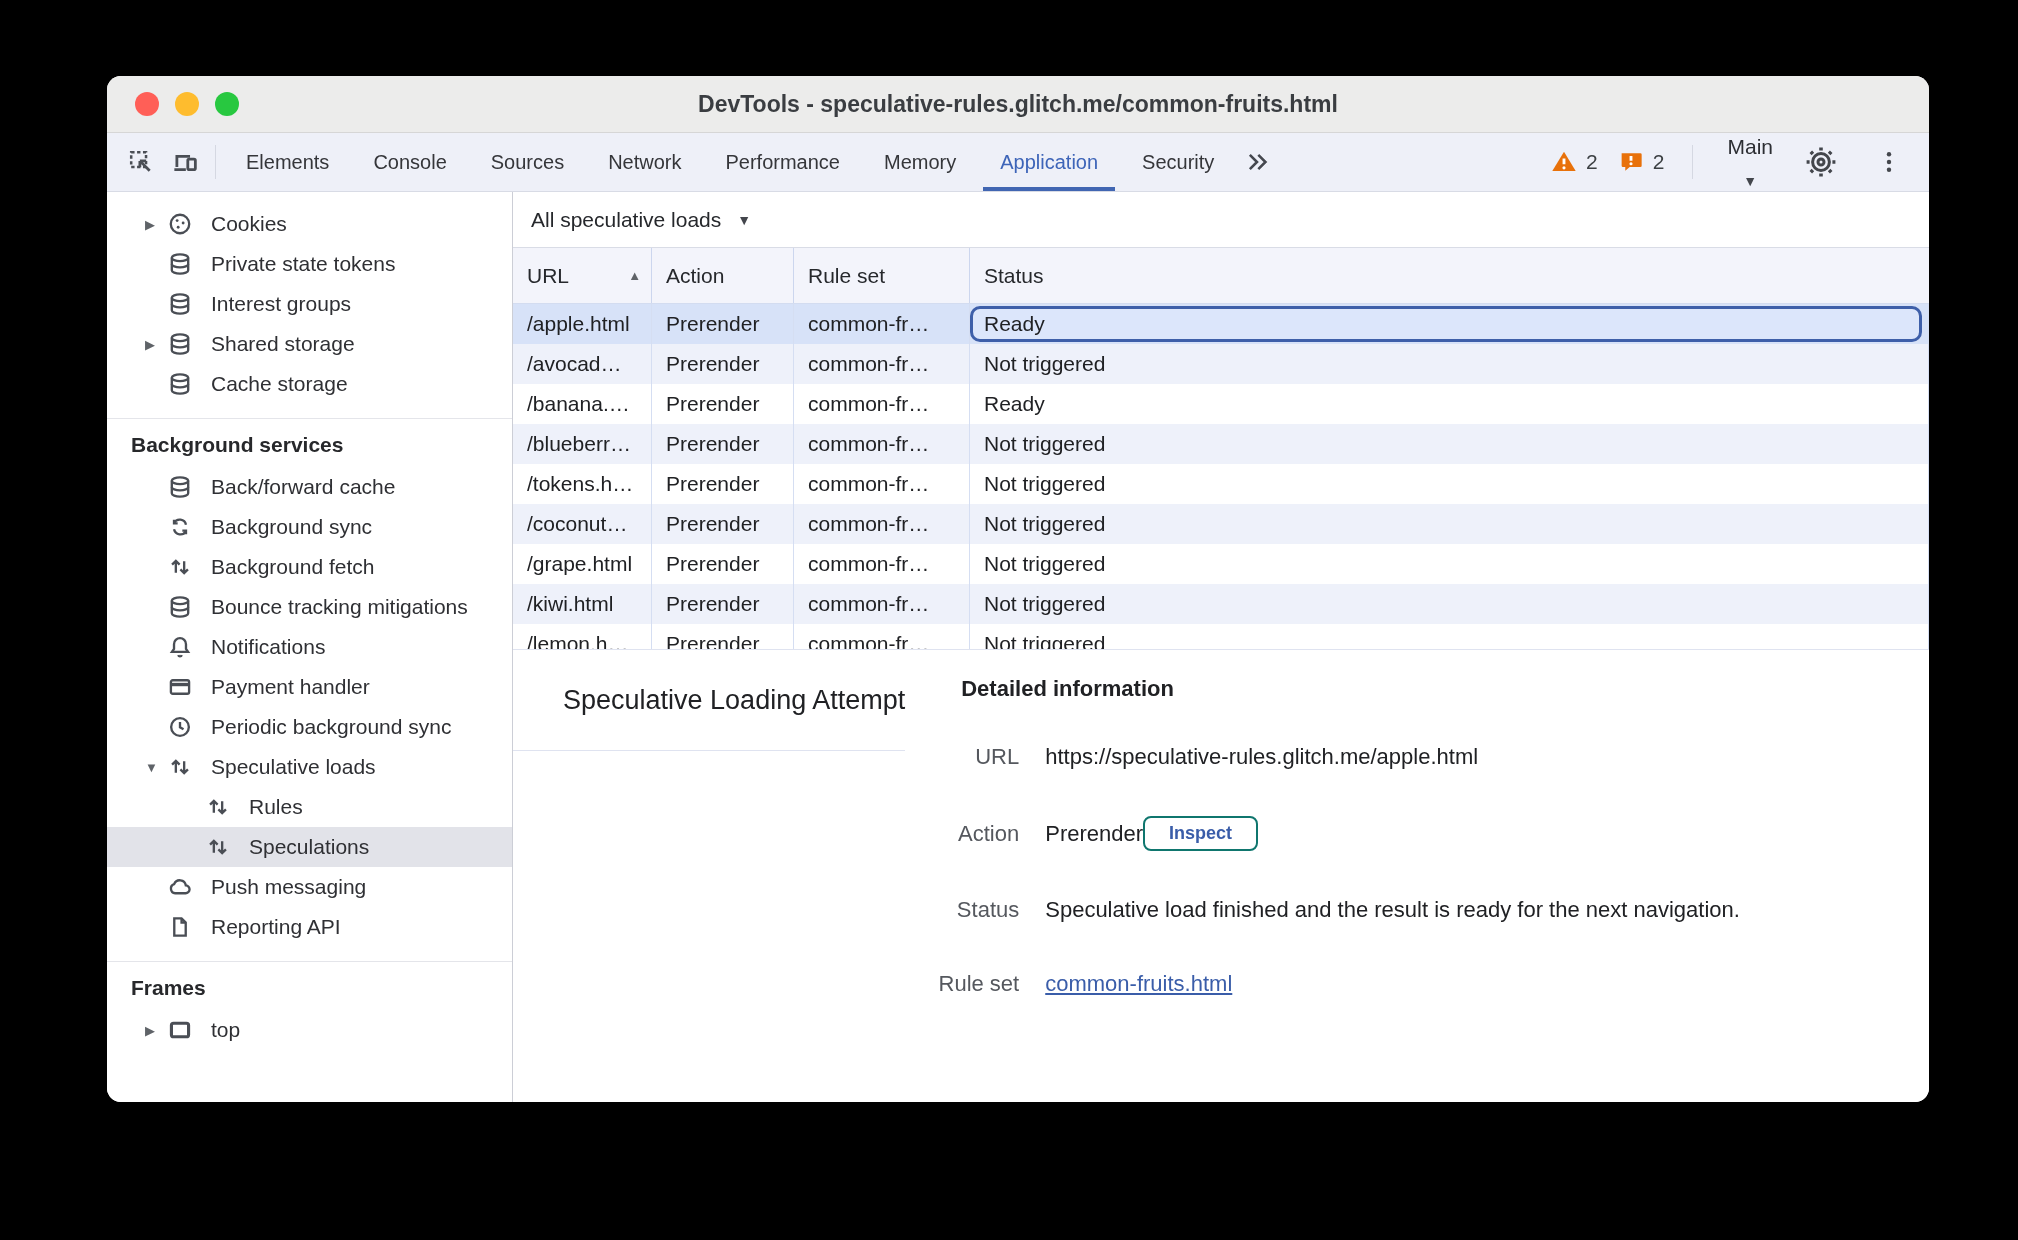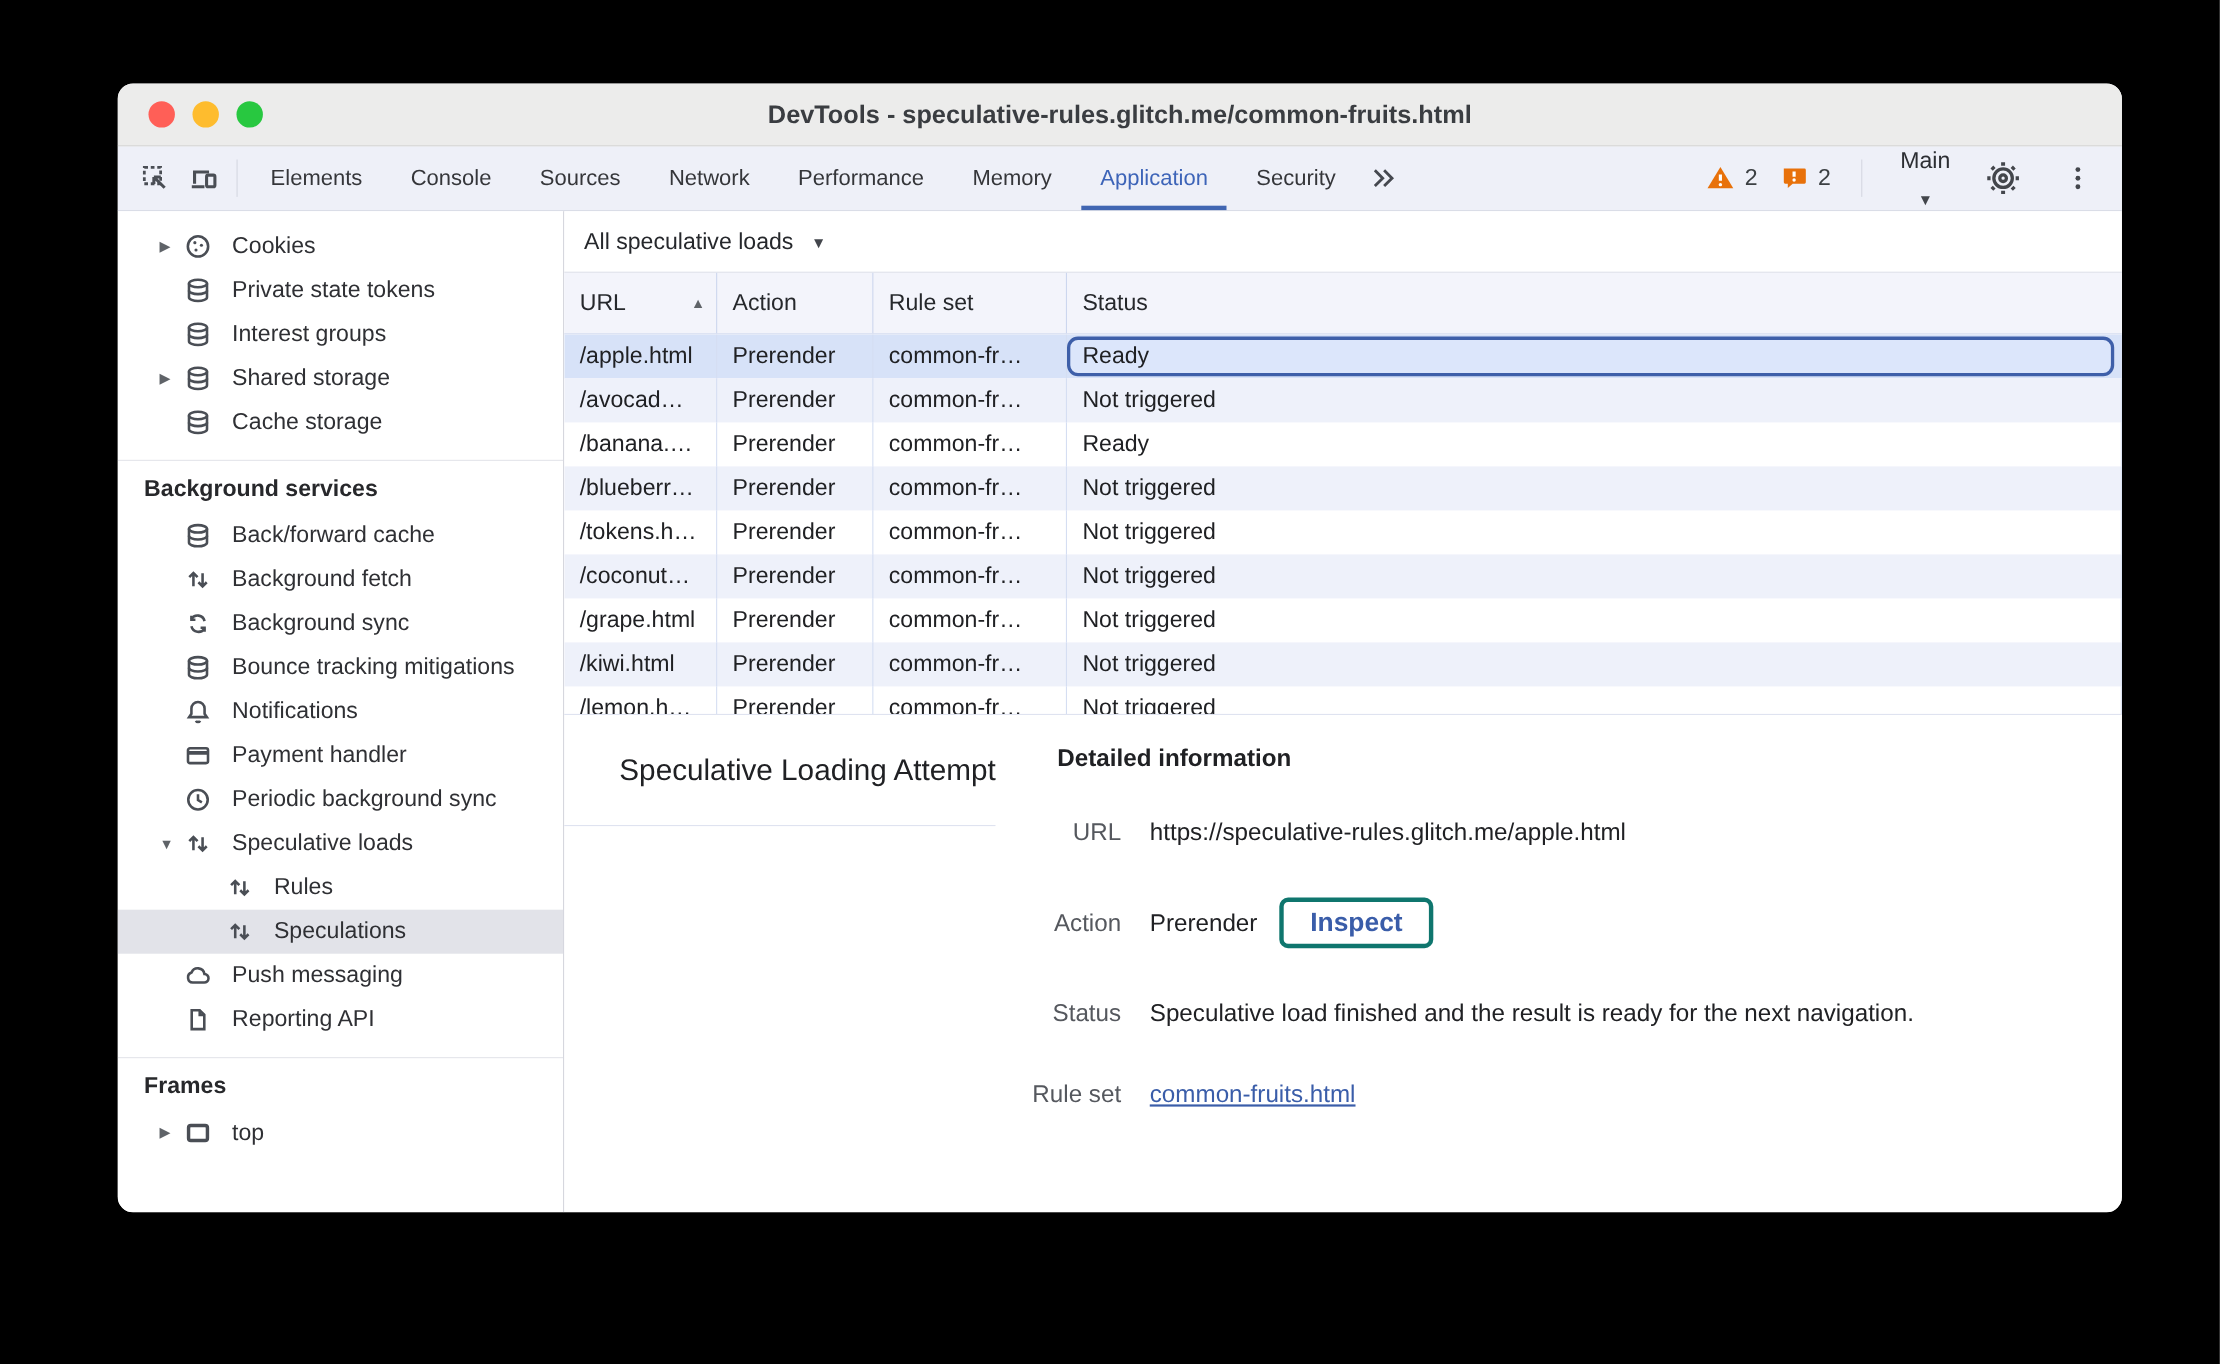--- a/index.html
+++ b/index.html
@@ -66,22 +66,22 @@
   
   .details{flex:1;min-height:0;border-top:1px solid #dfe3f0;display:flex;flex-direction:row;}
   .details-title-row{height:100px;flex:none;display:flex;align-items:center;padding-left:50px;
       font-size:27px;color:#202124;border-bottom:1px solid #dfe3f0;}
   .details-body{padding:26px 30px 0 14px;overflow:hidden;}
   .details-heading{font-size:22px;font-weight:bold;color:#202124;margin:0 0 40px 42px;}
   .d-row{display:flex;align-items:center;margin-bottom:44px;font-size:22px;line-height:30px;}
   .d-label{width:100px;text-align:right;color:#55585e;flex:none;}
   .d-value{margin-left:26px;color:#202124;display:flex;align-items:center;}
   .link{color:#3a5da9;text-decoration:underline;cursor:pointer;}
-  .inspect-btn{margin-left:20px;padding:5px 24px;font-size:24px;font-weight:bold;color:#3a5da9;
-      border:4px solid #0f766e;border-radius:8px;background:#fff;cursor:pointer;font-family:inherit;}
+  .inspect-btn{padding:5px 24px;font-size:18px;font-weight:bold;color:#3a5da9;
+      border:2px solid #0f766e;border-radius:8px;background:#fff;cursor:pointer;font-family:inherit;}
   .icon-svg{display:block;}
 </style>
 </head>
 <body>
 
 <div class="window">
 
   <div class="titlebar">
     <div class="lights">
       <div class="light" style="background:#ff5f57"></div>
@@ -230,37 +230,37 @@
               <path d="M3.7 5.2v9.6c0 1.45 2.8 2.6 6.3 2.6s6.3-1.15 6.3-2.6V5.2"></path>
               <path d="M3.7 10c0 1.45 2.8 2.6 6.3 2.6s6.3-1.15 6.3-2.6"></path>
             </svg>
           </span>
           <span>Back/forward cache</span>
         </div>
         <div class="side-item">
           <span class="expander"></span>
           <span class="s-icon">
             <svg class="icon-svg" width="26" height="26" viewBox="0 0 20 20" fill="none" stroke="#4a4e55" stroke-width="1.8">
-              <path d="M6.8 14.5V5.4M3.9 8.2l2.9-2.9 2.9 2.9"></path>
-              <path d="M13.2 5.5v9.1M10.3 11.8l2.9 2.9 2.9-2.9"></path>
-            </svg>
-          </span>
-          <span>Background fetch</span>
-        </div>
-        <div class="side-item">
-          <span class="expander"></span>
-          <span class="s-icon">
-            <svg class="icon-svg" width="26" height="26" viewBox="0 0 20 20" fill="none" stroke="#4a4e55" stroke-width="1.8">
               <path d="M14.6 8.2a5 5 0 0 0-9.2-1.4"></path>
               <path d="M5.4 4.4v2.8h2.8"></path>
               <path d="M5.4 11.8a5 5 0 0 0 9.2 1.4"></path>
               <path d="M14.6 15.6v-2.8h-2.8"></path>
             </svg>
           </span>
           <span>Background sync</span>
+        </div>
+        <div class="side-item">
+          <span class="expander"></span>
+          <span class="s-icon">
+            <svg class="icon-svg" width="26" height="26" viewBox="0 0 20 20" fill="none" stroke="#4a4e55" stroke-width="1.8">
+              <path d="M6.8 14.5V5.4M3.9 8.2l2.9-2.9 2.9 2.9"></path>
+              <path d="M13.2 5.5v9.1M10.3 11.8l2.9 2.9 2.9-2.9"></path>
+            </svg>
+          </span>
+          <span>Background fetch</span>
         </div>
         <div class="side-item">
           <span class="expander"></span>
           <span class="s-icon">
             <svg class="icon-svg" width="26" height="26" viewBox="0 0 20 20" fill="none" stroke="#4a4e55" stroke-width="1.8">
               <ellipse cx="10" cy="5.2" rx="6.3" ry="2.6"></ellipse>
               <path d="M3.7 5.2v9.6c0 1.45 2.8 2.6 6.3 2.6s6.3-1.15 6.3-2.6V5.2"></path>
               <path d="M3.7 10c0 1.45 2.8 2.6 6.3 2.6s6.3-1.15 6.3-2.6"></path>
             </svg>
           </span>

